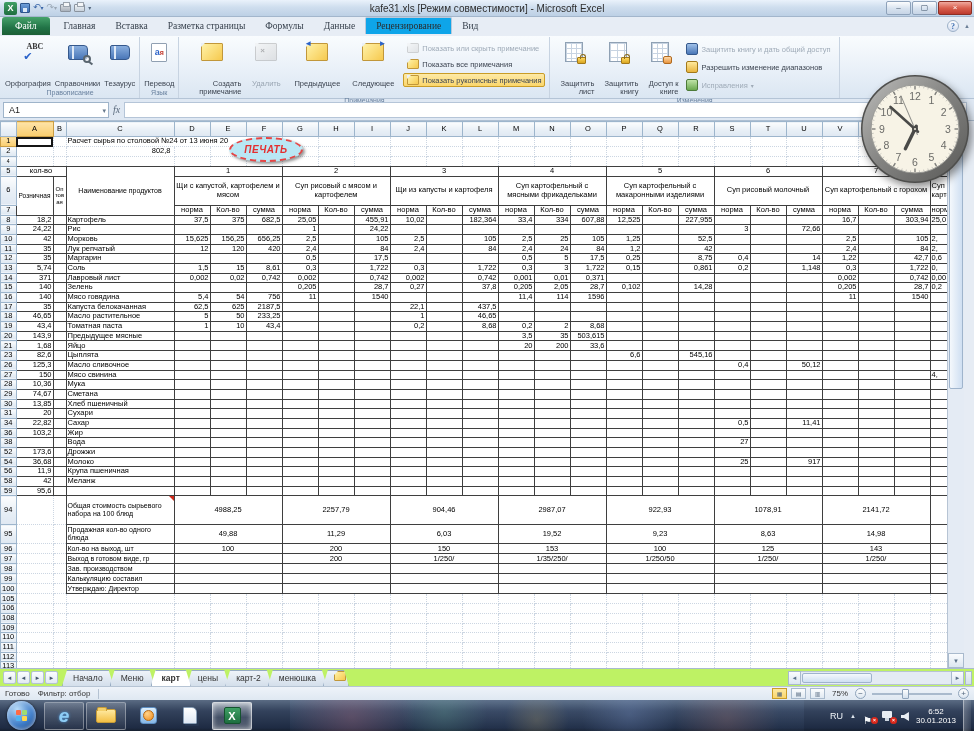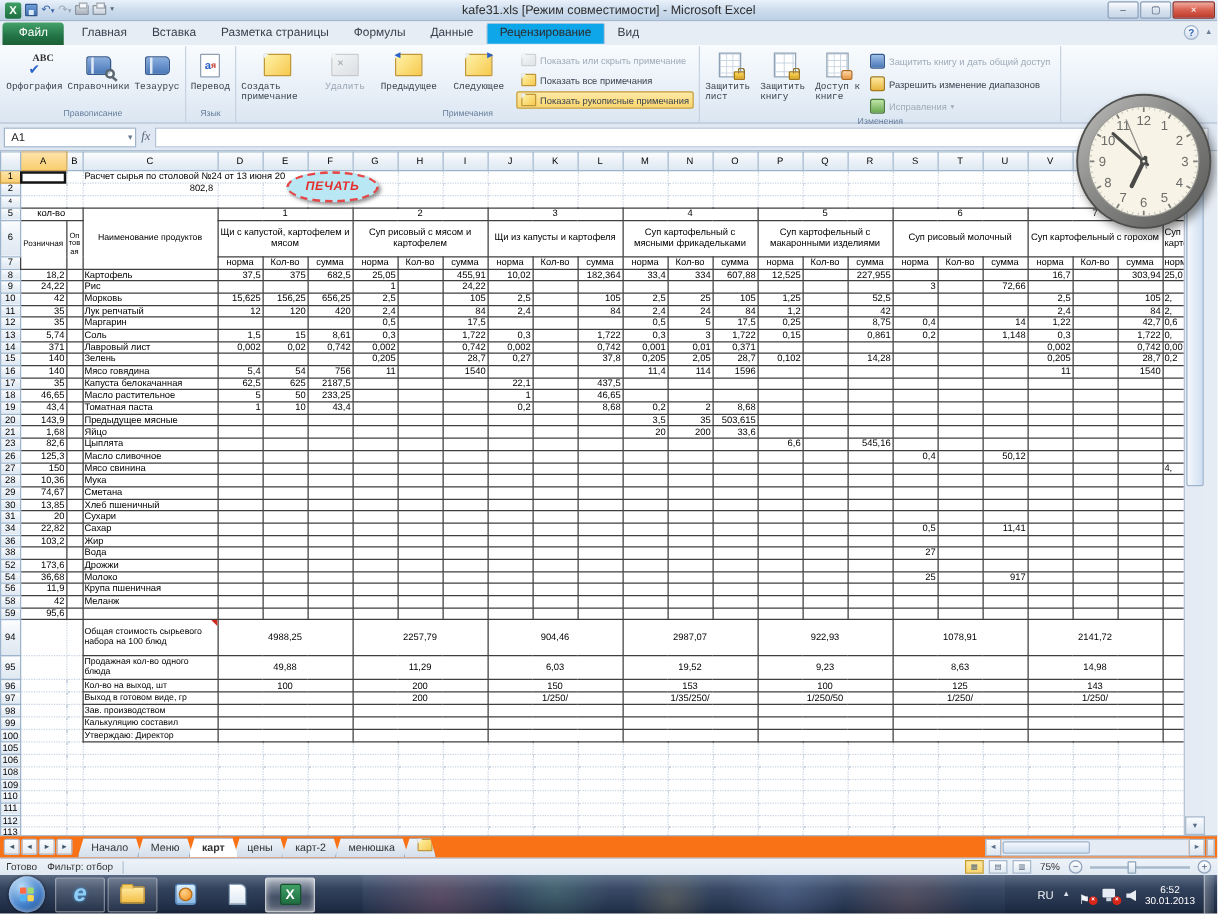--- a/index.html
+++ b/index.html
@@ -16,34 +16,34 @@
 .disk:before { content:""; position:absolute; left:2px; top:4px; width:4px; height:4px; background:#dce9f7; }
 .printer { width:11px; height:8px; background:linear-gradient(#d9dde2,#aab2bc); border:1px solid #8a939e; border-radius:1px; position:relative; }
 .printer:before { content:""; position:absolute; left:2px; top:-3px; width:5px; height:3px; background:#f4f6f8; border:1px solid #9aa3ad; }
 .gray { color:#9aa7b5; }
 .wtitle { position:absolute; left:0; right:0; text-align:center; font-size:10px; color:#2e2e2e; }
 .winbtns { position:absolute; right:2px; top:1px; display:flex; gap:1px; z-index:2; }
 .wb { width:25px; height:14px; border:1px solid #8ea2ba; background:linear-gradient(#fcfdfe,#d7e2ef 55%,#c7d5e6); border-radius:2px; font-size:8px; line-height:12px; text-align:center; color:#3c4f66; }
 .wb.close { width:34px; background:linear-gradient(#f0a99e,#d9604f 50%,#bc3a2d); color:#fff; border-color:#8c2f24; }
 
 
-.tabrow { height:19px; background:#e7edf5; display:flex; align-items:center; padding-left:2px; position:relative; }
+.tabrow { height:19px; background:#e7edf5; display:flex; align-items:flex-start; padding-left:2px; position:relative;font-family:Liberation Serif, serif; }
 .ftab { background:linear-gradient(#45a26a,#217346 60%,#1d6036); color:#fff; font-size:9.5px; padding:0 13px; line-height:18px; border-radius:3px 3px 0 0; margin-right:4px; }
 .rtab { font-size:9.5px; color:#37414d; padding:0 10px; line-height:18px; }
 .rtab.active { background:#0ea5e9; border:1px solid #b9c8da; border-bottom:none; border-radius:2px 2px 0 0; line-height:16px; color:#2b2b2b; }
 .tabrow-right { position:absolute; right:4px; top:3px; display:flex; gap:5px; font-size:8px; color:#6b7f96; }
 .helpc { width:12px; height:12px; border-radius:50%; background:linear-gradient(#fefefe,#d3def0); border:1px solid #9db1c8; color:#3a6cb0; text-align:center; line-height:11px; font-weight:bold; }
 
 
 .ribbon { height:63px; background:linear-gradient(#f9fcfe,#e9f0f8 55%,#dbe6f2); border-bottom:1px solid #b4c4d6; display:flex; padding:1px 0 0 1px; }
 .rgroup { display:flex; flex-direction:column; border-right:1px solid #c7d3e1; padding:0 2px; }
 .rbody { flex:1; display:flex; align-items:stretch; }
 .rglabel { height:11px; font-size:7px; color:#68809e; text-align:center; line-height:10px; }
 .rbtn { display:flex; flex-direction:column; align-items:center; justify-content:flex-start; padding:3px 2px 0 2px; border-radius:3px; }
-.rlbl { font-size:7.5px; color:#3c4450; text-align:left; line-height:8px; margin-top:2px;font-family:Liberation Mono, monospace; }
+.rlbl { font-size:7.5px; color:#3c4450; text-align:right; line-height:8px; margin-top:16px; }
 .rbtn.disabled .rlbl { color:#9aa6b3; }
 .rbtn.disabled .ric { opacity:.45; filter:grayscale(1); }
 .ric { height:24px; display:flex; align-items:center; justify-content:center; }
 .tgl-list,.sm-list { display:flex; flex-direction:column; justify-content:flex-start; padding:4px 2px 0 2px; gap:2px; }
 .tgl { display:flex; align-items:center; gap:3px; font-size:7.5px; color:#3c4450; padding:1px 3px; border:1px solid transparent; border-radius:2px; white-space:nowrap; }
 .tgl.disabled { color:#9fabb8; }
 .tgl.disabled .mini { opacity:.4; filter:grayscale(1); }
 .tgl.on { background:linear-gradient(#fdeaa7,#fbd66b); border-color:#c99c27; }
 
 .mini { width:12px; height:10px; flex:0 0 auto; }
@@ -100,21 +100,21 @@
 .ttl2 { text-align:right; font-size:8px; padding-right:3px !important; }
 .cmtd { position:relative; }
 .cm { position:absolute; top:0; right:0; width:0; height:0; border-top:5px solid #cf2a1b; border-left:5px solid transparent; }
 .print-oval { position:absolute; left:229px; top:16px; width:74px; height:25px; border-radius:50%; background:#b9e7f4; border:2px dashed #e64545; color:#e42f2f; font-weight:bold; font-style:italic; font-size:10px; display:flex; align-items:center; justify-content:center; box-shadow:2px 2px 3px rgba(50,50,50,.5); z-index:6; letter-spacing:.5px; }
 .vscroll { position:absolute; left:947px; top:0; bottom:0; width:17px; background:#e4ebf4; border-left:1px solid #b7c4d4; display:flex; flex-direction:column; }
 .varr { height:15px; background:linear-gradient(#fafcfe,#dce6f1); border:1px solid #a9bacd; font-size:6px; color:#5a7089; text-align:center; line-height:14px; }
 .vtrack { flex:1; position:relative; }
 .vthumb { position:absolute; left:1px; right:1px; top:3px; height:250px; background:linear-gradient(90deg,#f4f8fc,#cfdff2); border:1px solid #9fb4cc; border-radius:2px; }
 
 
-.sheetrow { height:18px; background:#f97316; border-top:1px solid #a9bbce; display:flex; align-items:flex-end; position:relative; }
+.sheetrow { height:18px; background:#bef264; border-top:1px solid #a9bbce; display:flex; align-items:flex-end; position:relative; }
 .tnav { display:flex; gap:1px; padding:0 4px 2px 3px; }
 .tnb { width:13px; height:13px; font-size:6px; color:#44566b; text-align:center; line-height:12px; background:linear-gradient(#fbfdfe,#e2eaf3); border:1px solid #b3c2d4; border-radius:2px; }
 .stab { font-size:8.5px; color:#333; padding:0 10px; line-height:15px; background:linear-gradient(#eef3f9,#d4dfeb); border:1px solid #96abc2; border-bottom:none; margin-right:-4px; clip-path:polygon(5px 0,calc(100% - 5px) 0,100% 100%,0 100%); }
 .stab.active { background:#fff; font-weight:bold; z-index:3; position:relative; }
 .instab { width:26px; line-height:15px; }
 .hscroll { margin-left:auto; display:flex; align-items:center; margin-bottom:1px; }
 .hsb { width:13px; height:14px; font-size:6px; color:#5a7089; text-align:center; line-height:13px; background:linear-gradient(#fafcfe,#dce6f1); border:1px solid #a9bacd; }
 .htrack { width:150px; height:14px; background:#e4ebf4; border-top:1px solid #b7c4d4; border-bottom:1px solid #b7c4d4; position:relative; }
 .hthumb { position:absolute; left:1px; top:1px; bottom:1px; width:70px; background:linear-gradient(#f4f8fc,#cfdff2); border:1px solid #9fb4cc; border-radius:2px; }
 .splitter { width:7px; height:14px; background:linear-gradient(#eef3f9,#d4dfeb); border:1px solid #a9bacd; margin:0 2px 0 1px; }

